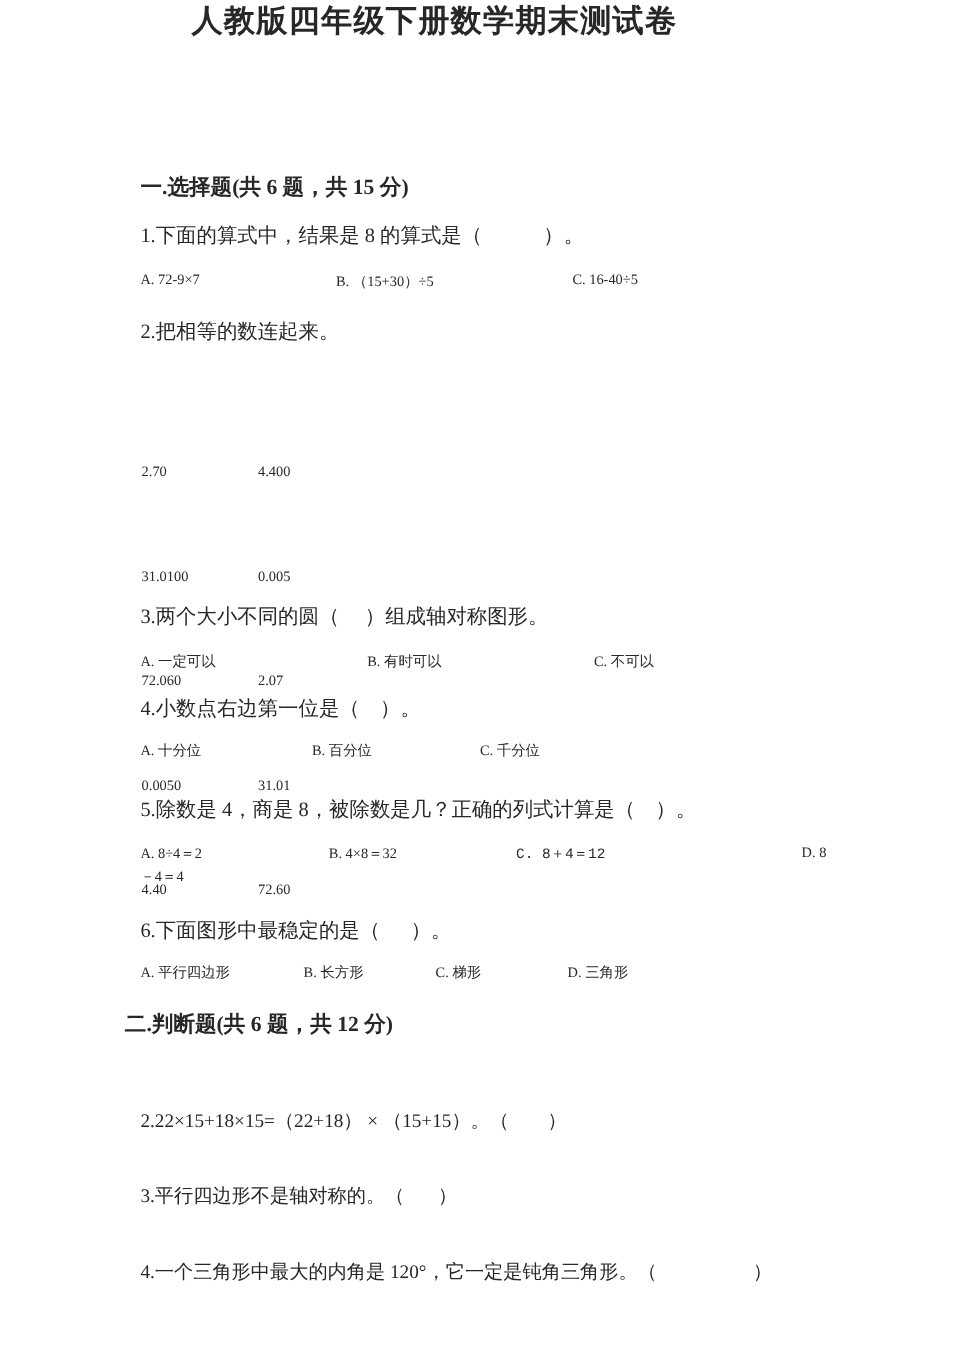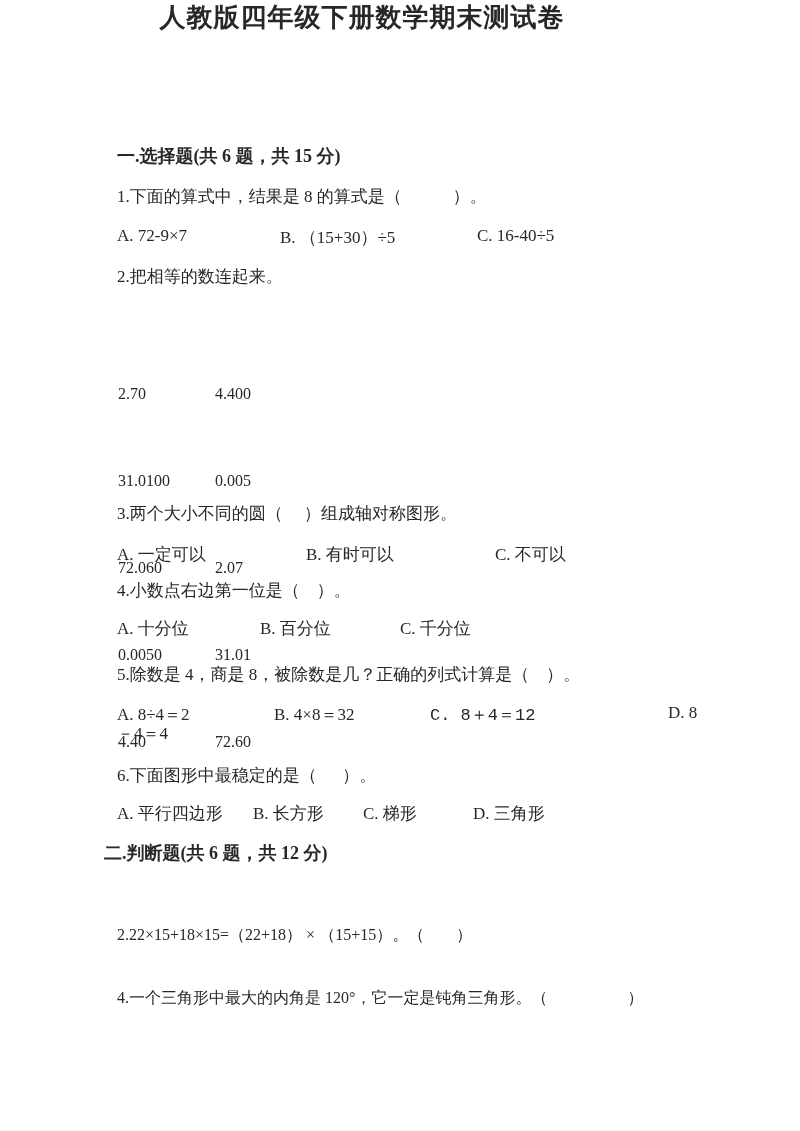--- a/index.html
+++ b/index.html
@@ -13,22 +13,22 @@
   }
   .abs { position: absolute; white-space: pre; }
   .title {
     left: 0; top: 94; width: 724px;
     text-align: center;
     font-size: 26px; font-weight: bold;
     letter-spacing: 1px;
   }
   .heading { font-size: 18px; font-weight: bold; }
   .q   { font-size: 17px; }
-  .opt { font-size: 17px; }
-  .matchcol { font-size: 16px; line-height: 29px; }
+  .opt { font-size: 12px; }
+  .matchcol { font-size: 12px; line-height: 29px; }
   .matchcol div { height: 29px; }
   .judge-items { font-size: 16px; line-height: 21px; }
   .judge-items div { white-space: pre; }
 </style>
 </head>
 <body>
 
 <div class="abs title">人教版四年级下册数学期末测试卷</div>
 
 <div class="abs heading" style="left:117px; top:144px;">一.选择题(共 6 题，共 15 分)</div>
@@ -75,16 +75,17 @@
 <div class="abs q" style="left:117px; top:764px;">6.下面图形中最稳定的是（      ）。</div>
 <span class="abs opt" style="left:117px; top:802px;">A. 平行四边形</span>
 <span class="abs opt" style="left:253px; top:802px;">B. 长方形</span>
 <span class="abs opt" style="left:363px; top:802px;">C. 梯形</span>
 <span class="abs opt" style="left:473px; top:802px;">D. 三角形</span>
 
 <div class="abs heading" style="left:104px; top:841px;">二.判断题(共 6 题，共 12 分)</div>
 
 <div class="abs judge-items" style="left:117px; top:882px;">
   <div>2.22×15+18×15=（22+18） × （15+15）。（        ）</div>
+  <div>3.平行四边形不是轴对称的。（       ）</div>
   <div>4.一个三角形中最大的内角是 120°，它一定是钝角三角形。（                    ）</div>
   
   
 </div>
 
 </body></html>

